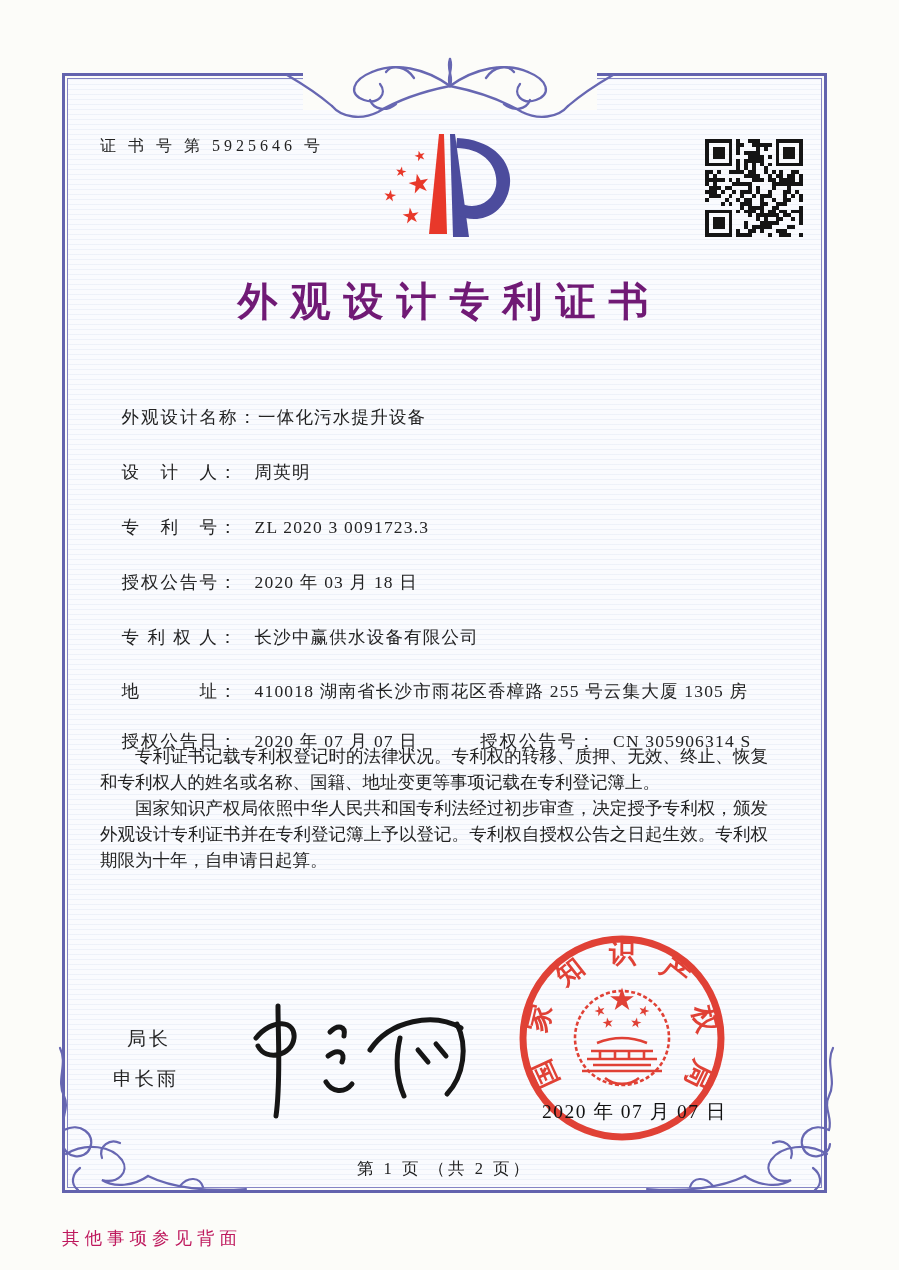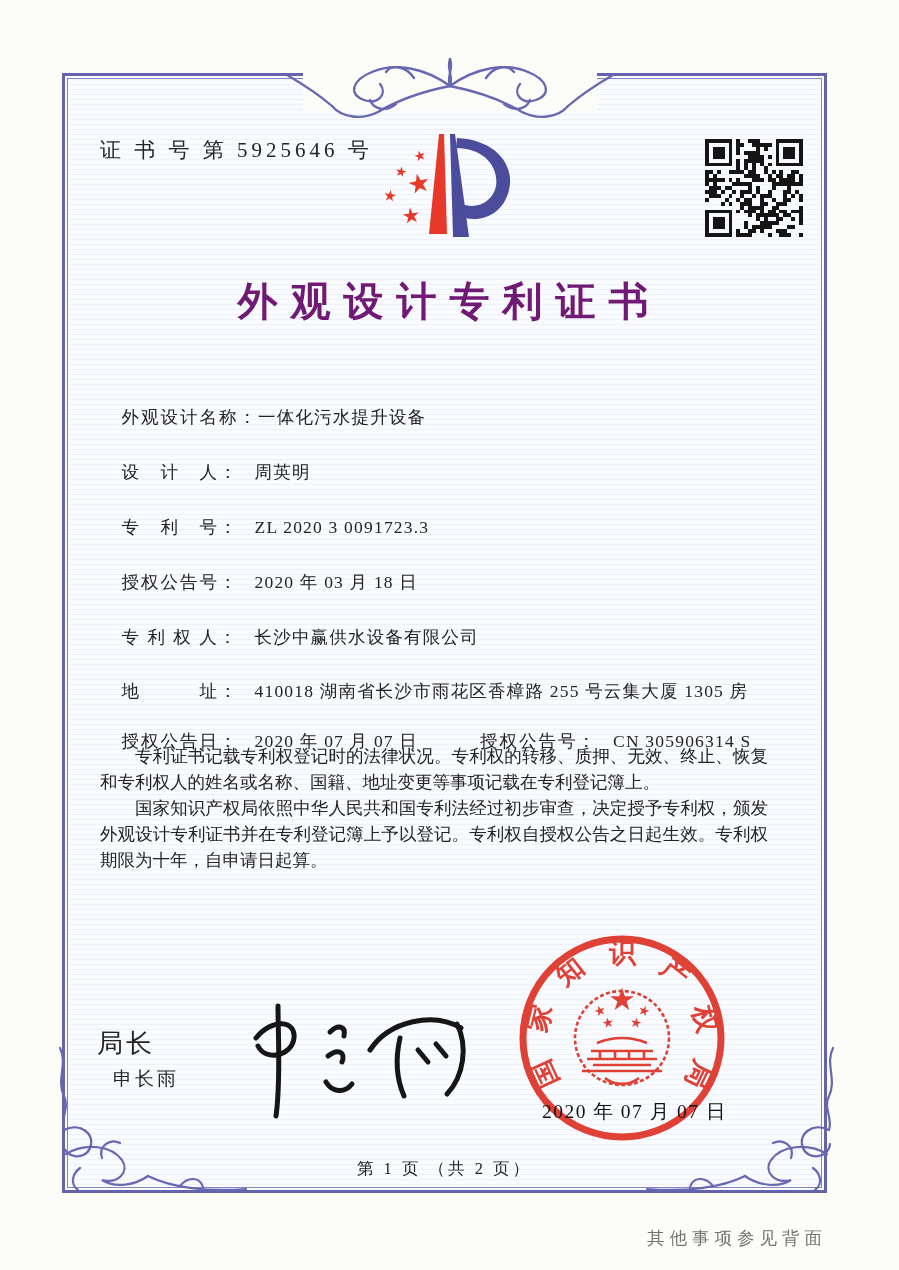--- a/index.html
+++ b/index.html
@@ -13,52 +13,52 @@
   .border-inner{position:absolute;inset:2px;border:1px solid #8585c4;
      background:
        repeating-linear-gradient(180deg, rgba(173,192,224,0.16) 0 1px, rgba(255,255,255,0) 1px 5px),
        #fafbfe;}
 
   .ornament{position:absolute;pointer-events:none;}
   #orn-top{left:283px;top:46px;}
   #orn-bl{left:50px;top:1046px;}
   #orn-br{left:643px;top:1046px;transform:scaleX(-1);}
 
-  .cert-number{position:absolute;left:100px;top:136px;font-size:21px;letter-spacing:4px;}
+  .cert-number{position:absolute;left:100px;top:136px;font-size:16px;letter-spacing:4px;}
 
   #logo{position:absolute;left:363px;top:128px;}
   #qr-wrap{position:absolute;left:705px;top:139px;width:98px;height:98px;}
 
   .title{position:absolute;left:0;top:274px;width:899px;text-align:center;
      font-size:40px;font-weight:bold;letter-spacing:13px;color:#701a75;}
 
   .field-row{position:absolute;left:100px;font-size:17.5px;white-space:pre;letter-spacing:1px;}
   .field-label{display:inline-block;min-width:133px;letter-spacing:2px;}
   .field-value{letter-spacing:1.2px;}
   #row-0{top:384px;} #row-1{top:439px;} #row-2{top:494px;}
   #row-3{top:549px;} #row-4{top:604px;} #row-5{top:658px;}
   #row-grant{top:708px;}
   .grant-no{margin-left:62px;}
 
   .paragraphs{position:absolute;left:100px;top:744px;width:668px;
      font-size:17.5px;line-height:1.48;text-align:justify;}
   .paragraphs p{margin:0;text-indent:2em;}
 
-  .sig-title{position:absolute;left:97px;top:1026px;font-size:26px;letter-spacing:3px;}
+  .sig-title{position:absolute;left:127px;top:1026px;font-size:19px;letter-spacing:3px;}
   .sig-name{position:absolute;left:113px;top:1066px;font-size:19px;letter-spacing:3px;}
   #signature{position:absolute;left:238px;top:998px;}
 
   #seal{position:absolute;left:516px;top:932px;opacity:.93;}
   .seal-date{position:absolute;left:542px;top:1098px;font-size:19.5px;letter-spacing:1.5px;
      color:#111;z-index:5;}
 
   .page-info{position:absolute;left:62px;top:1158px;width:765px;text-align:center;
      font-size:16.5px;letter-spacing:3px;}
-  .back-note{position:absolute;left:62px;top:1226px;width:765px;text-align:right;
-     font-size:17.5px;letter-spacing:5px;color:#737373;}
+  .back-note{position:absolute;left:62px;top:1226px;width:765px;text-align:left;
+     font-size:17.5px;letter-spacing:5px;color:#be185d;}
 </style>
 </head>
 <body>
 
 <div class="page">
 
   <div class="border-outer">
     <div class="border-inner"></div>
   </div>
 

